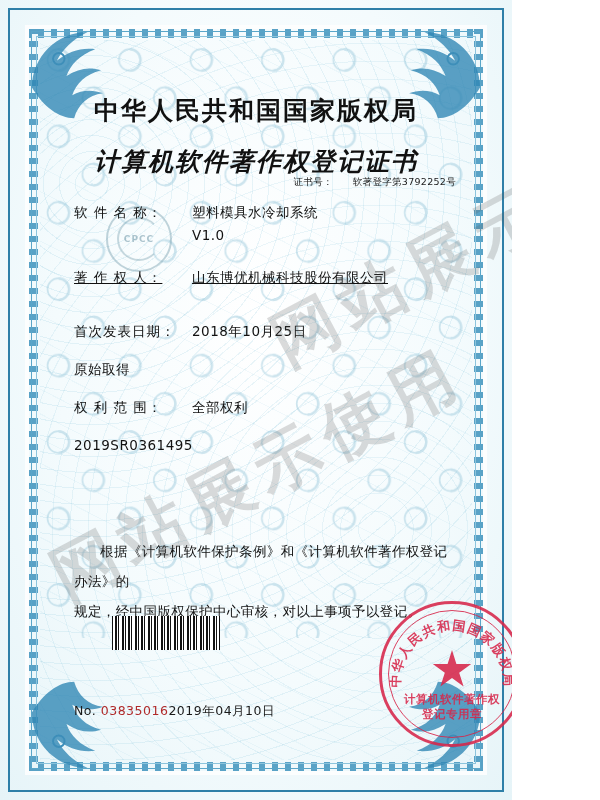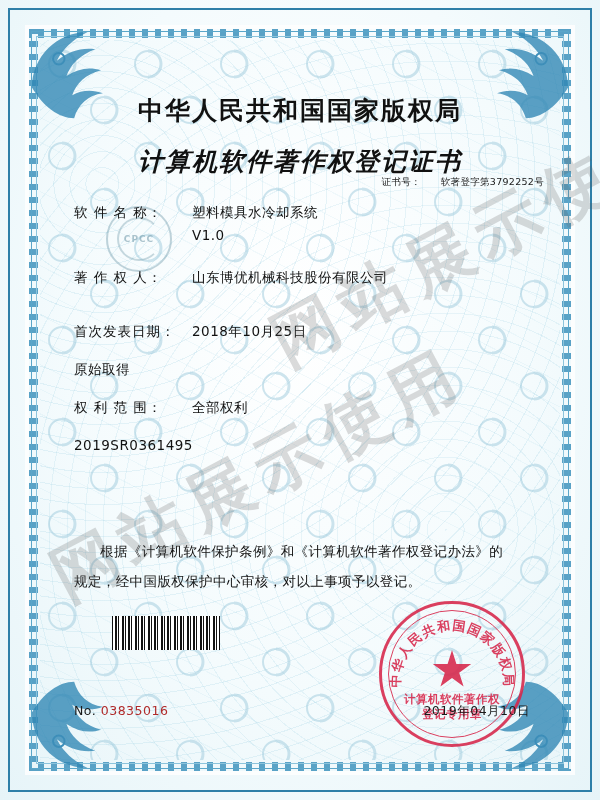--- a/index.html
+++ b/index.html
@@ -9,21 +9,21 @@
   }
   body {
     width: 600px;
     height: 800px;
     font-family: "DejaVu Sans", "Liberation Sans", sans-serif;
     overflow: hidden;
   }
 
   .certificate {
     position: relative;
-    width: 600px;
+    width: 512px;
     height: 800px;
     background:
       radial-gradient(ellipse at 50% 40%, #ffffff 0%, #f4fbfd 55%, #e6f4f8 100%);
     overflow: hidden;
   }
 
   
   .border-outer {
     position: absolute;
     left: 8px; top: 8px; right: 8px; bottom: 8px;
@@ -151,21 +151,21 @@
   .field-value {
     flex: 1;
     letter-spacing: .5px;
   }
   .field-value .ver {
     display: block;
     margin-top: 5px;
     font-family: "DejaVu Sans", "Liberation Sans", sans-serif;
   }
   .row-name { margin-bottom: 26px; }
-  .row-owner { margin-bottom: 36px; }
+  .row-owner { margin-bottom: 36px; text-decoration: underline; }
 
   .paragraph {
     position: absolute;
     left: 28px;
     right: 12px;
     top: 490px;
     font-size: 13.5px;
     line-height: 30px;
     color: #111;
     letter-spacing: .4px;
@@ -233,21 +233,20 @@
     line-height: 15px;
     letter-spacing: .5px;
   }
 
   .footer {
     position: absolute;
     left: 28px;
     right: 24px;
     bottom: 34px;
     display: flex;
-    justify-content: space-between;
     font-size: 12.5px;
     color: #1a1a1a;
     letter-spacing: .5px;
   }
   .footer .serial { color: #b02a2a; }
   .footer .serial .pfx { color: #1a1a1a; }
 
   
   .sample-mark {
     position: absolute;

